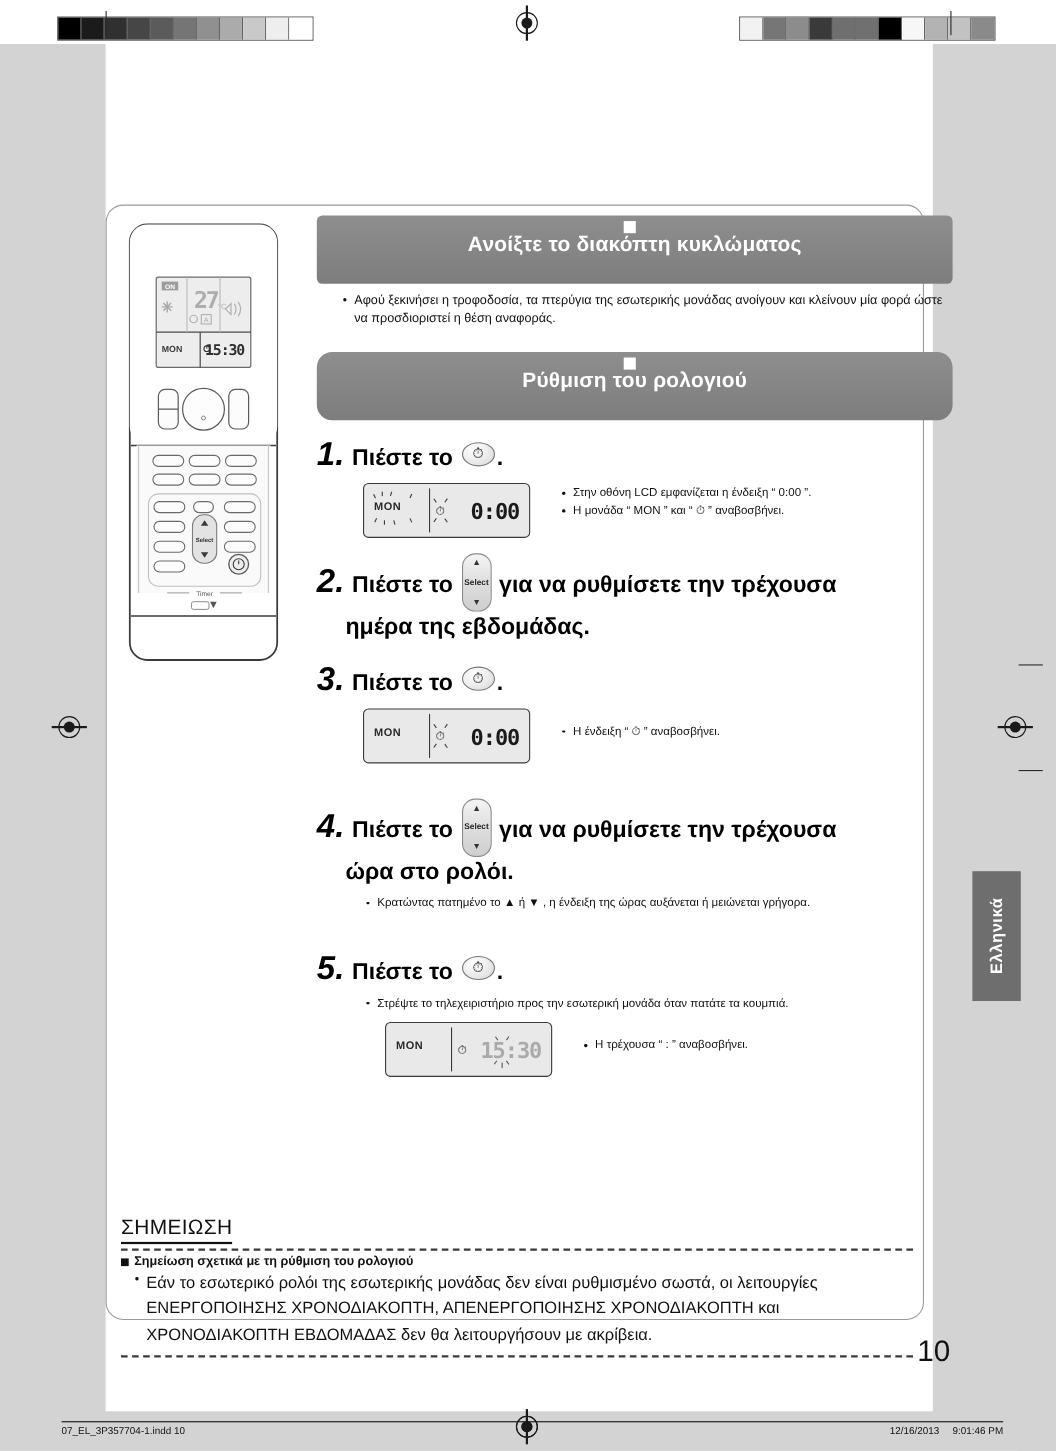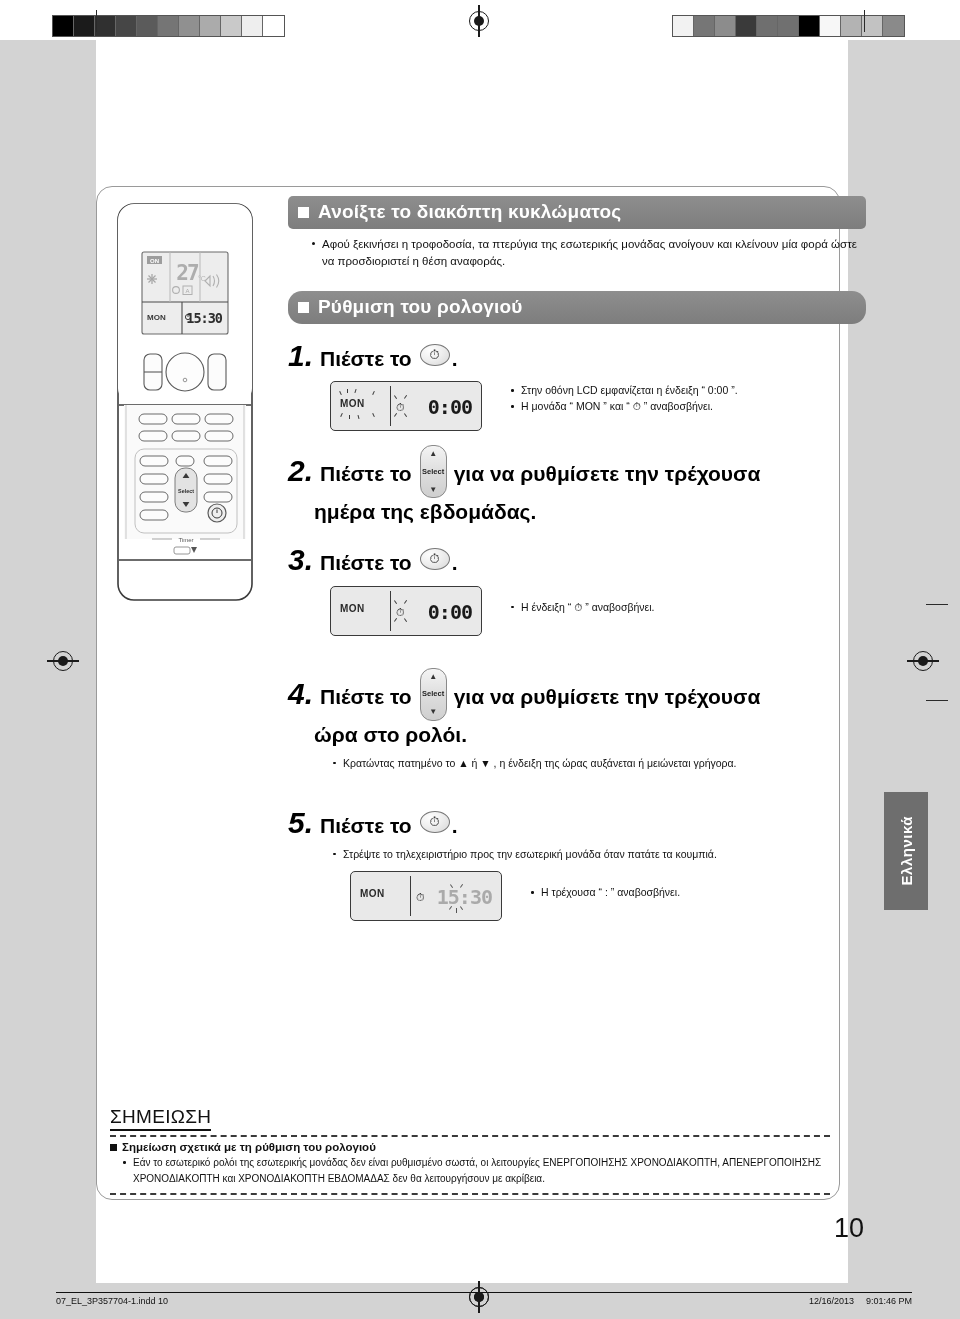--- a/index.html
+++ b/index.html
@@ -116,23 +116,24 @@
   }
 
   .section-head {
     position: relative;
     background: #868686;
     background: linear-gradient(#8e8e8e, #7d7d7d);
     border-radius: 5px;
     color: #ffffff;
     font-size: 19px;
     font-weight: bold;
-    padding: 5px 10px 6px 10px;
+    padding: 5px 10px 24px 10px;
     display: flex; align-items: center;
     letter-spacing: .2px;
+    flex-direction: column;
   }
   .section-head .sq {
     width: 11px; height: 11px; background: #ffffff;
     display: inline-block; margin-right: 9px; flex: 0 0 auto;
   }
 
   .body-bullet {
     font-size: 11.5px; color: #111;
     line-height: 1.45;
     padding-left: 34px;
@@ -254,21 +255,21 @@
   .dashrule {
     height: 0; border-top: 2px dashed #3a3a3a;
     margin: 4px 0;
   }
   #notice .sub {
     font-size: 11.5px; font-weight: bold; color: #111;
     display: flex; align-items: center; margin-top: 4px;
   }
   #notice .sub .sq { width: 7px; height: 7px; background: #111; margin-right: 5px; }
   #notice .txt {
-    font-size: 10px; color: #111; line-height: 1.55;
+    font-size: 15px; color: #111; line-height: 1.55;
     padding-left: 23px; position: relative; margin-top: 2px;
   }
   #notice .txt .dot-b { position: absolute; left: 13px; top: 6px; width: 2.6px; height: 2.6px; background:#111; border-radius:50%; }
 
   #page-number {
     position: absolute;
     right: 96px; top: 1213px;
     font-size: 27px; color: #111;
   }
 

